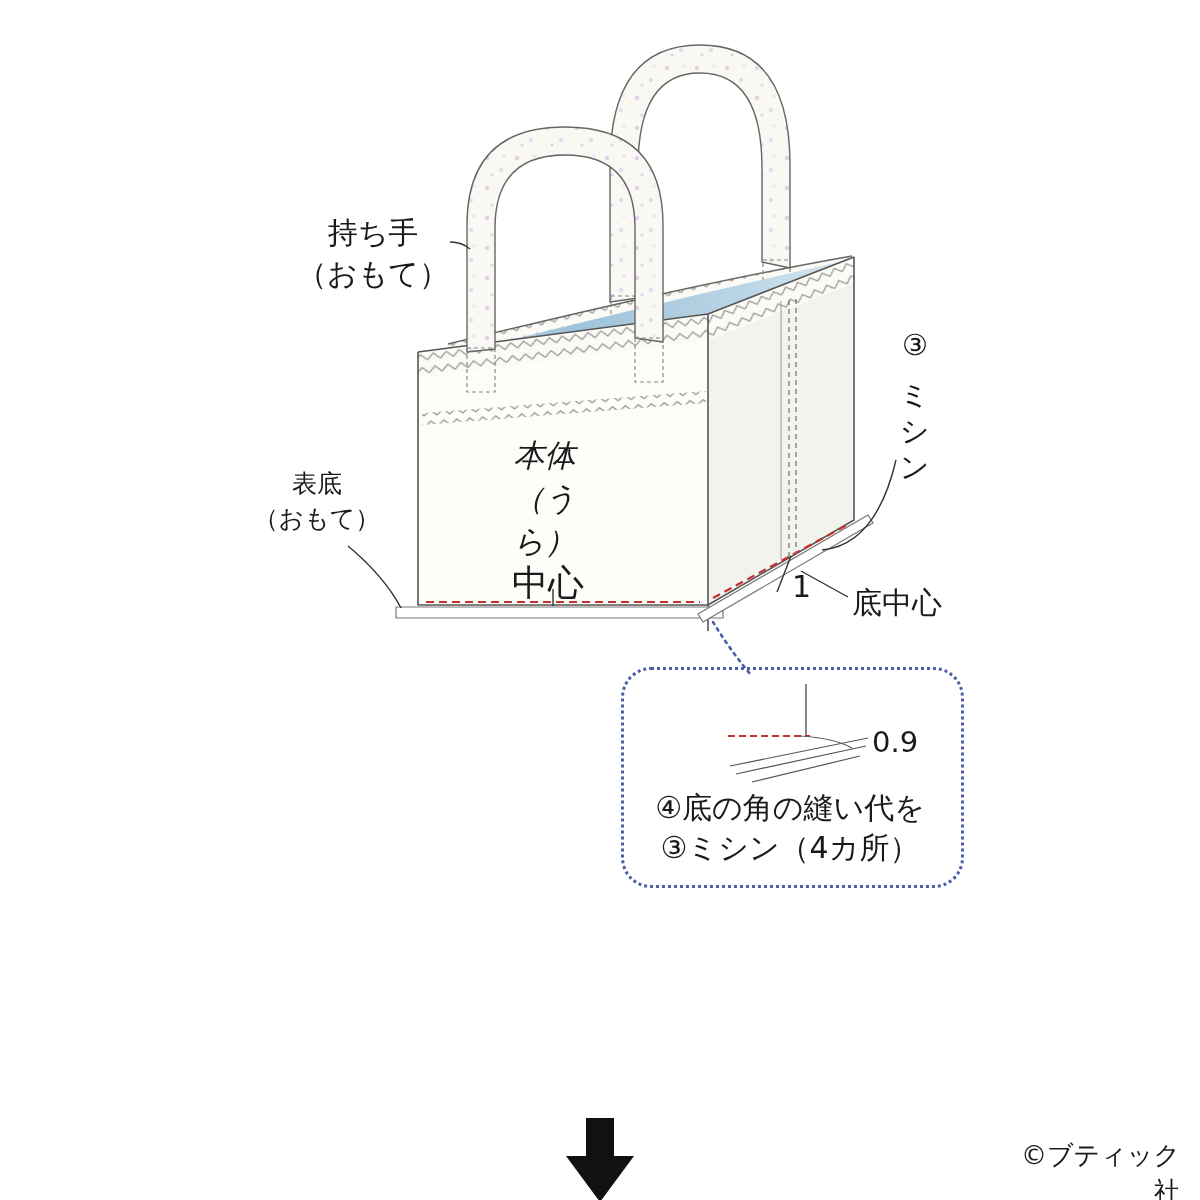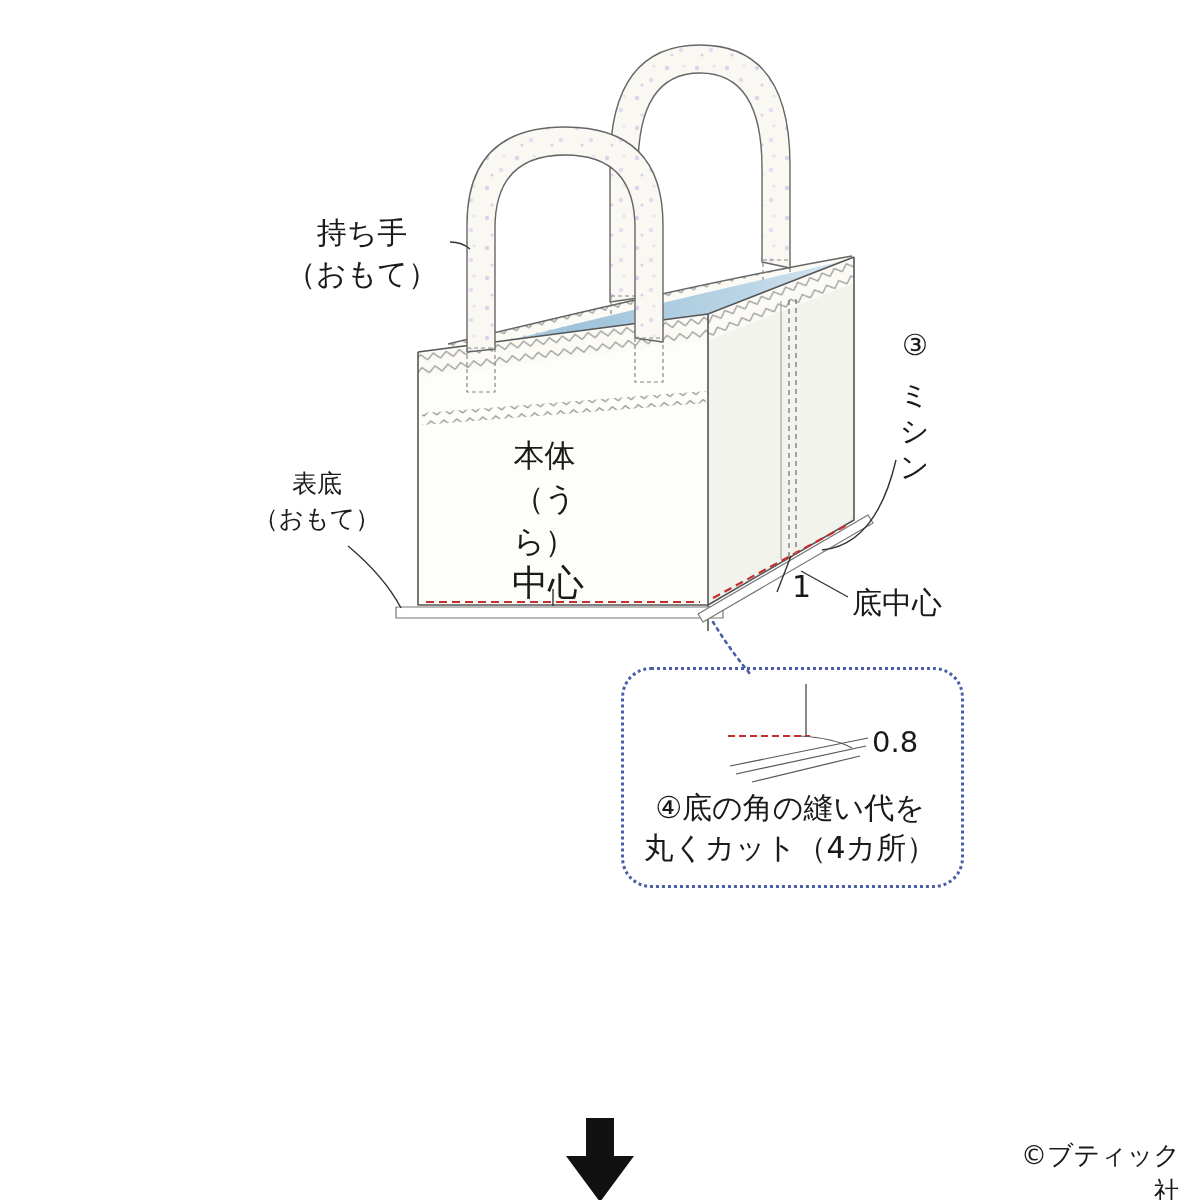--- a/index.html
+++ b/index.html
@@ -126,40 +126,40 @@
       <path d="M736,774 L866,746" stroke="#555" stroke-width="1.2"></path>
       <path d="M752,782 L860,756" stroke="#555" stroke-width="1.2"></path>
       <path d="M800,736 Q834,738 852,748" stroke="#555" stroke-width="1.2"></path>
     </g>
 
     <g>
       <polygon points="586,1118 614,1118 614,1156 634,1156 600,1202 566,1156 586,1156" fill="#111"></polygon>
     </g>
   </svg>
 
-  <div class="lbl center" style="left:282px;top:212px;width:160px;font-size:30px;">持ち手
+  <div class="lbl center" style="left:293px;top:212px;width:160px;font-size:30px;">持ち手
 （おもて）</div>
 
-  <div class="lbl center" style="left:482px;top:434px;width:125px;font-size:31px;">本体
+  <div class="lbl center" style="left:482px;top:434px;width:125px;font-size:31px;font-style:italic;">本体
 （うら）</div>
 
   <div class="lbl center" style="left:237px;top:467px;width:160px;font-size:25px;">表底
 （おもて）</div>
 
   <div class="lbl" style="left:512px;top:558px;font-size:36px;">中心</div>
 
   <div class="lbl vert" style="left:895px;top:328px;height:170px;font-size:29px;">③ミシン</div>
 
   <div class="lbl" style="left:792px;top:566px;font-size:30px;">1</div>
 
   <div class="lbl" style="left:852px;top:582px;font-size:30px;text-align:center;">底中心</div>
 
 
   <div class="callout-box"></div>
 
-  <div class="lbl" style="left:872px;top:722px;font-size:29px;">0.8</div>
+  <div class="lbl" style="left:872px;top:722px;font-size:29px;">0.9</div>
 
   <div class="lbl center" style="left:632px;top:788px;width:316px;font-size:30px;line-height:1.32;">④底の角の縫い代を
-丸くカット（4カ所）</div>
+③ミシン（4カ所）</div>
 
   <div class="lbl right" style="left:995px;top:1138px;width:185px;font-size:26px;">©ブティック社</div>
 
 </div>
 
 </body></html>

